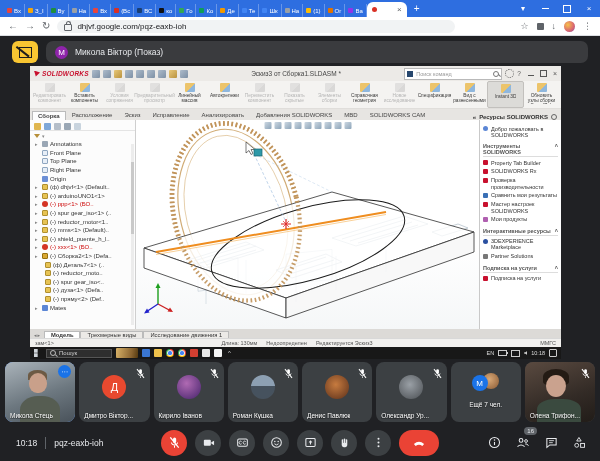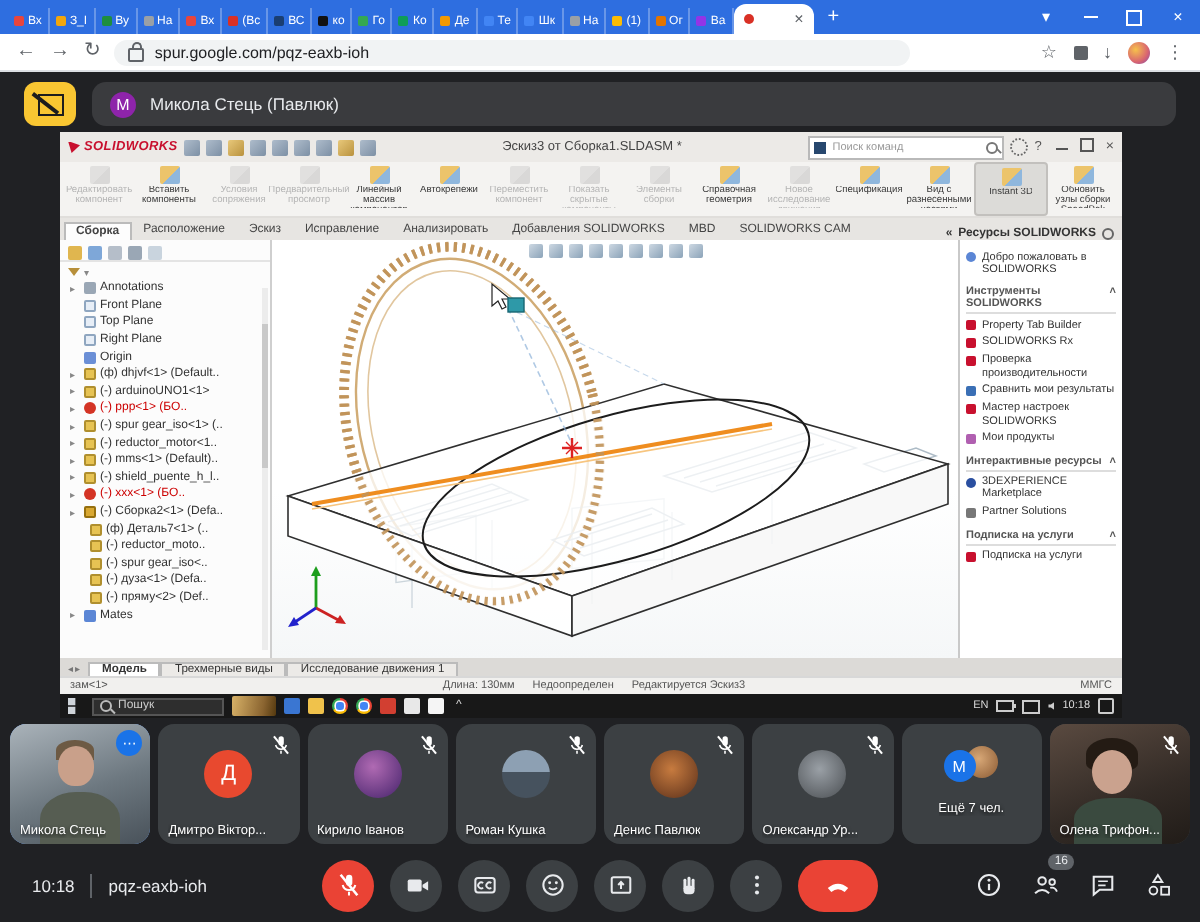--- a/index.html
+++ b/index.html
@@ -241,37 +241,37 @@
       <span>×</span>
     </div>
   </div>
 
   <div class="ctool">
     <span class="navic">←</span>
     <span class="navic">→</span>
     <span class="navic">↻</span>
     <div class="addr">
       <span class="lock"></span>
-      <span>spur.google.com/pqz-eaxb-ioh</span>
+      <span>dhjvf.google.com/pqz-eaxb-ioh</span>
     </div>
     <div class="rtools">
       <span>☆</span>
       <span class="puzzle"></span>
       <span>↓</span>
       <span class="avatarmini"></span>
       <span>⋮</span>
     </div>
   </div>
 
   <div class="presicon">
       <span class="presglyph"></span>
     </div>
   <div class="presstrip">
     <span class="pavatar">М</span>
-    <span class="prestitle">Микола Стець (Павлюк)</span>
+    <span class="prestitle">Микола Віктор (Показ)</span>
   </div>
 
   <div class="share">
     <div class="sw">
 
       <div class="swtitle">
         <span class="swlogo">
             <span class="swmark"></span>
             <span class="swname">SOLIDWORKS</span>
           </span>

